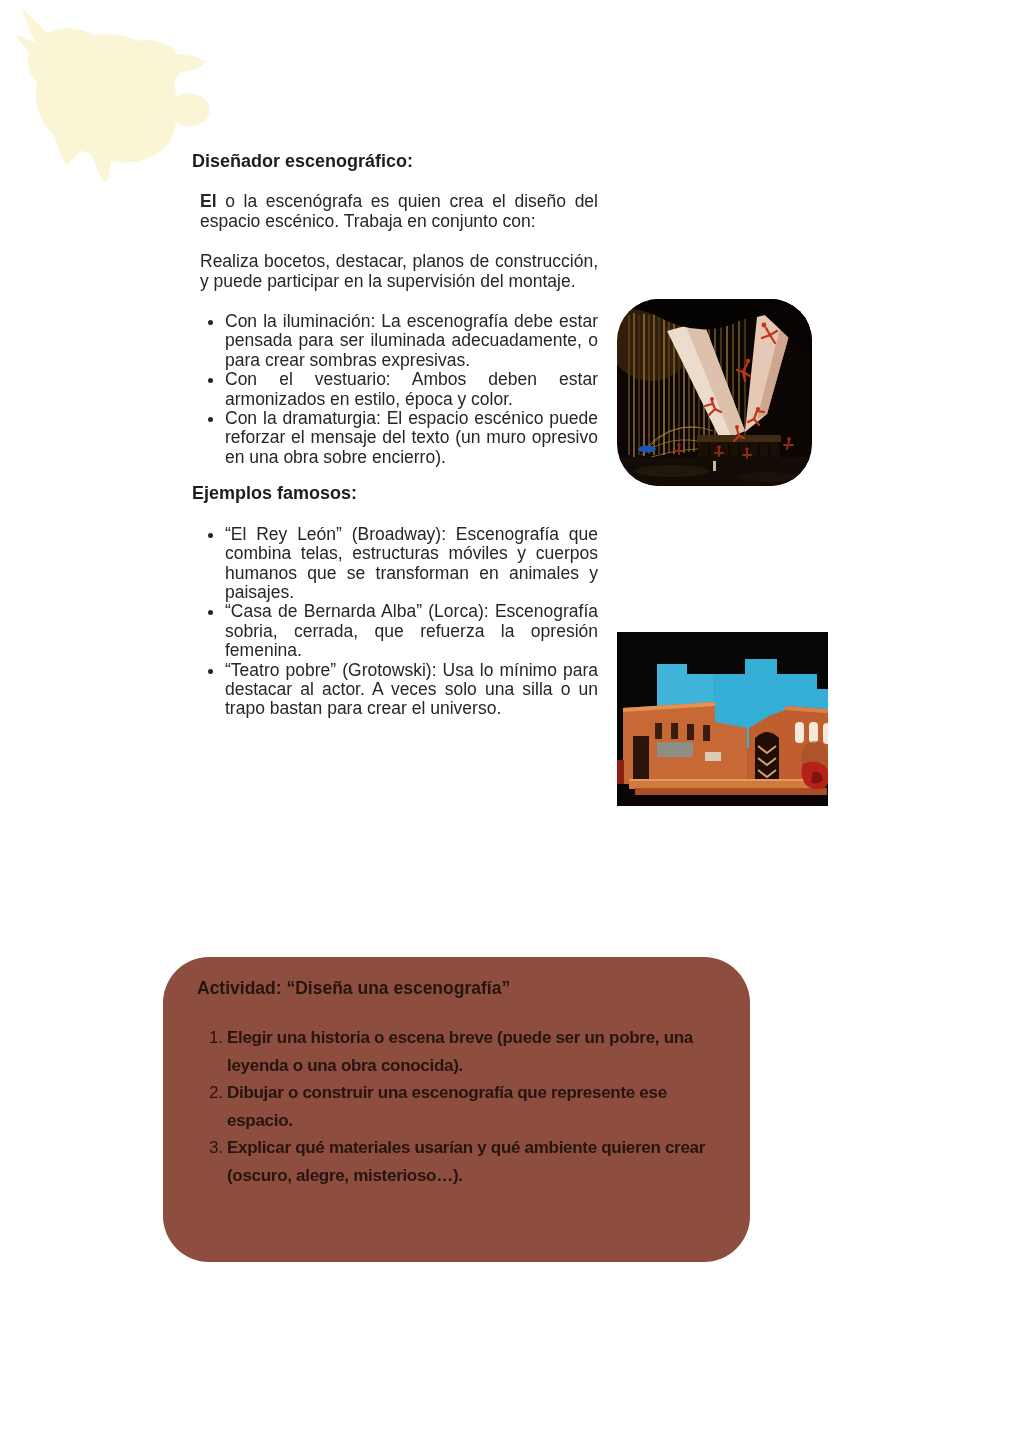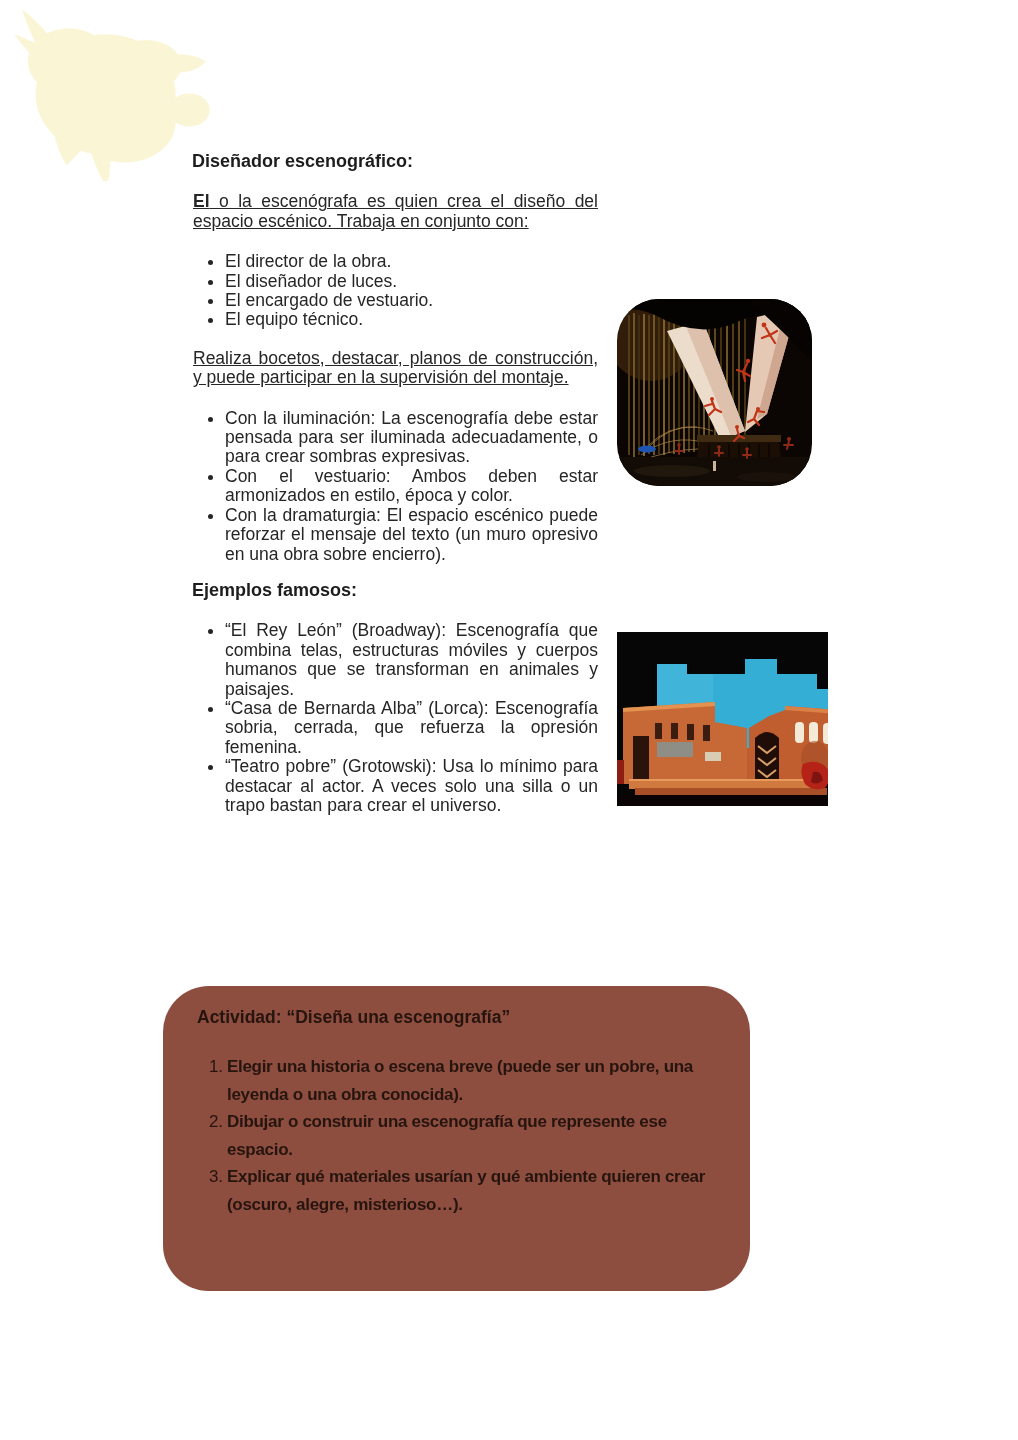--- a/index.html
+++ b/index.html
@@ -8,36 +8,36 @@
     font-family:"Liberation Sans","DejaVu Sans",sans-serif;color:#262626;
   }
   
   .splat{position:absolute;left:8px;top:5px;width:205px;height:180px;}
   
   .col{
     position:absolute;left:192px;top:152px;width:406px;
     font-size:17.5px;line-height:19.4px;text-align:justify;
   }
   .col h3{font-size:18px;line-height:19.4px;font-weight:700;color:#1d1d1d;margin:0 0 21px 0;text-align:justify;}
-  .col p{margin:0 0 19px 1px;text-decoration:underline;}
+  .col p{margin:0 0 19px 8px;}
   .col p.mb21{margin-bottom:21px;}
   .col ul{margin:0 0 19px 0;padding:0 0 0 33px;list-style:disc outside;}
   .col ul.mb17{margin-bottom:17px;}
   .col li{text-align:justify;}
   .bold{font-weight:700;}
   
   .photo1{position:absolute;left:617px;top:299px;width:195px;height:187px;margin:0;
           border-radius:42px;overflow:hidden;}
   .photo2{position:absolute;left:617px;top:632px;width:228px;height:174px;margin:0;overflow:hidden;}
   .photo1 svg,.photo2 svg{display:block;width:100%;height:100%;}
   
   .activity{
     position:absolute;left:163px;top:957px;width:587px;height:305px;box-sizing:border-box;
     background:#8d4d3f;border-radius:46px;padding:22px 34px 14px 34px;color:#26140e;
-    font-size:17.5px;line-height:19.4px;margin-top:29px;
+    font-size:17.5px;line-height:19.4px;
   }
   .activity .atitle{font-weight:700;margin:0 0 26px 0;}
   .activity .asub{font-weight:700;margin:0 0 14px 0;}
   .activity ol{margin:0;padding:0 0 0 30px;width:500px;font-weight:700;font-size:17px;
                line-height:27.5px;letter-spacing:-0.3px;list-style:decimal outside;}
   .activity ol li::marker{font-weight:400;}
   .pagenum{position:absolute;left:949px;top:1334px;font-size:23px;line-height:40px;color:#111;font-weight:bold;}
 </style>
 </head>
 <body>
@@ -57,26 +57,20 @@
       <path d="M80 138 Q90 168 97 180 Q104 185 104 171 Q105 150 113 138 Z"></path>
       <path d="M46 128 Q51 152 60 165 L74 150 Q57 140 46 128 Z"></path>
     </g>
   </svg>
 
   <main class="col">
     <h3>Diseñador escenográfico:</h3>
 
     <p class="mb21"><span class="bold">El</span><span> o la escenógrafa es quien crea el diseño del espacio escénico. Trabaja en conjunto con:</span></p>
 
-    <ul>
-      <li>El director de la obra.</li>
-      <li>El diseñador de luces.</li>
-      <li>El encargado de vestuario.</li>
-      <li>El equipo técnico.</li>
-    </ul>
 
     <p class="mb21">Realiza bocetos, destacar, planos de construcción, y puede participar en la supervisión del montaje.</p>
 
 
     <ul class="mb17">
       <li>Con la iluminación: La escenografía debe estar pensada para ser iluminada adecuadamente, o para crear sombras expresivas.</li>
       <li>Con el vestuario: Ambos deben estar armonizados en estilo, época y color.</li>
       <li>Con la dramaturgia: El espacio escénico puede reforzar el mensaje del texto (un muro opresivo en una obra sobre encierro).</li>
     </ul>
 

